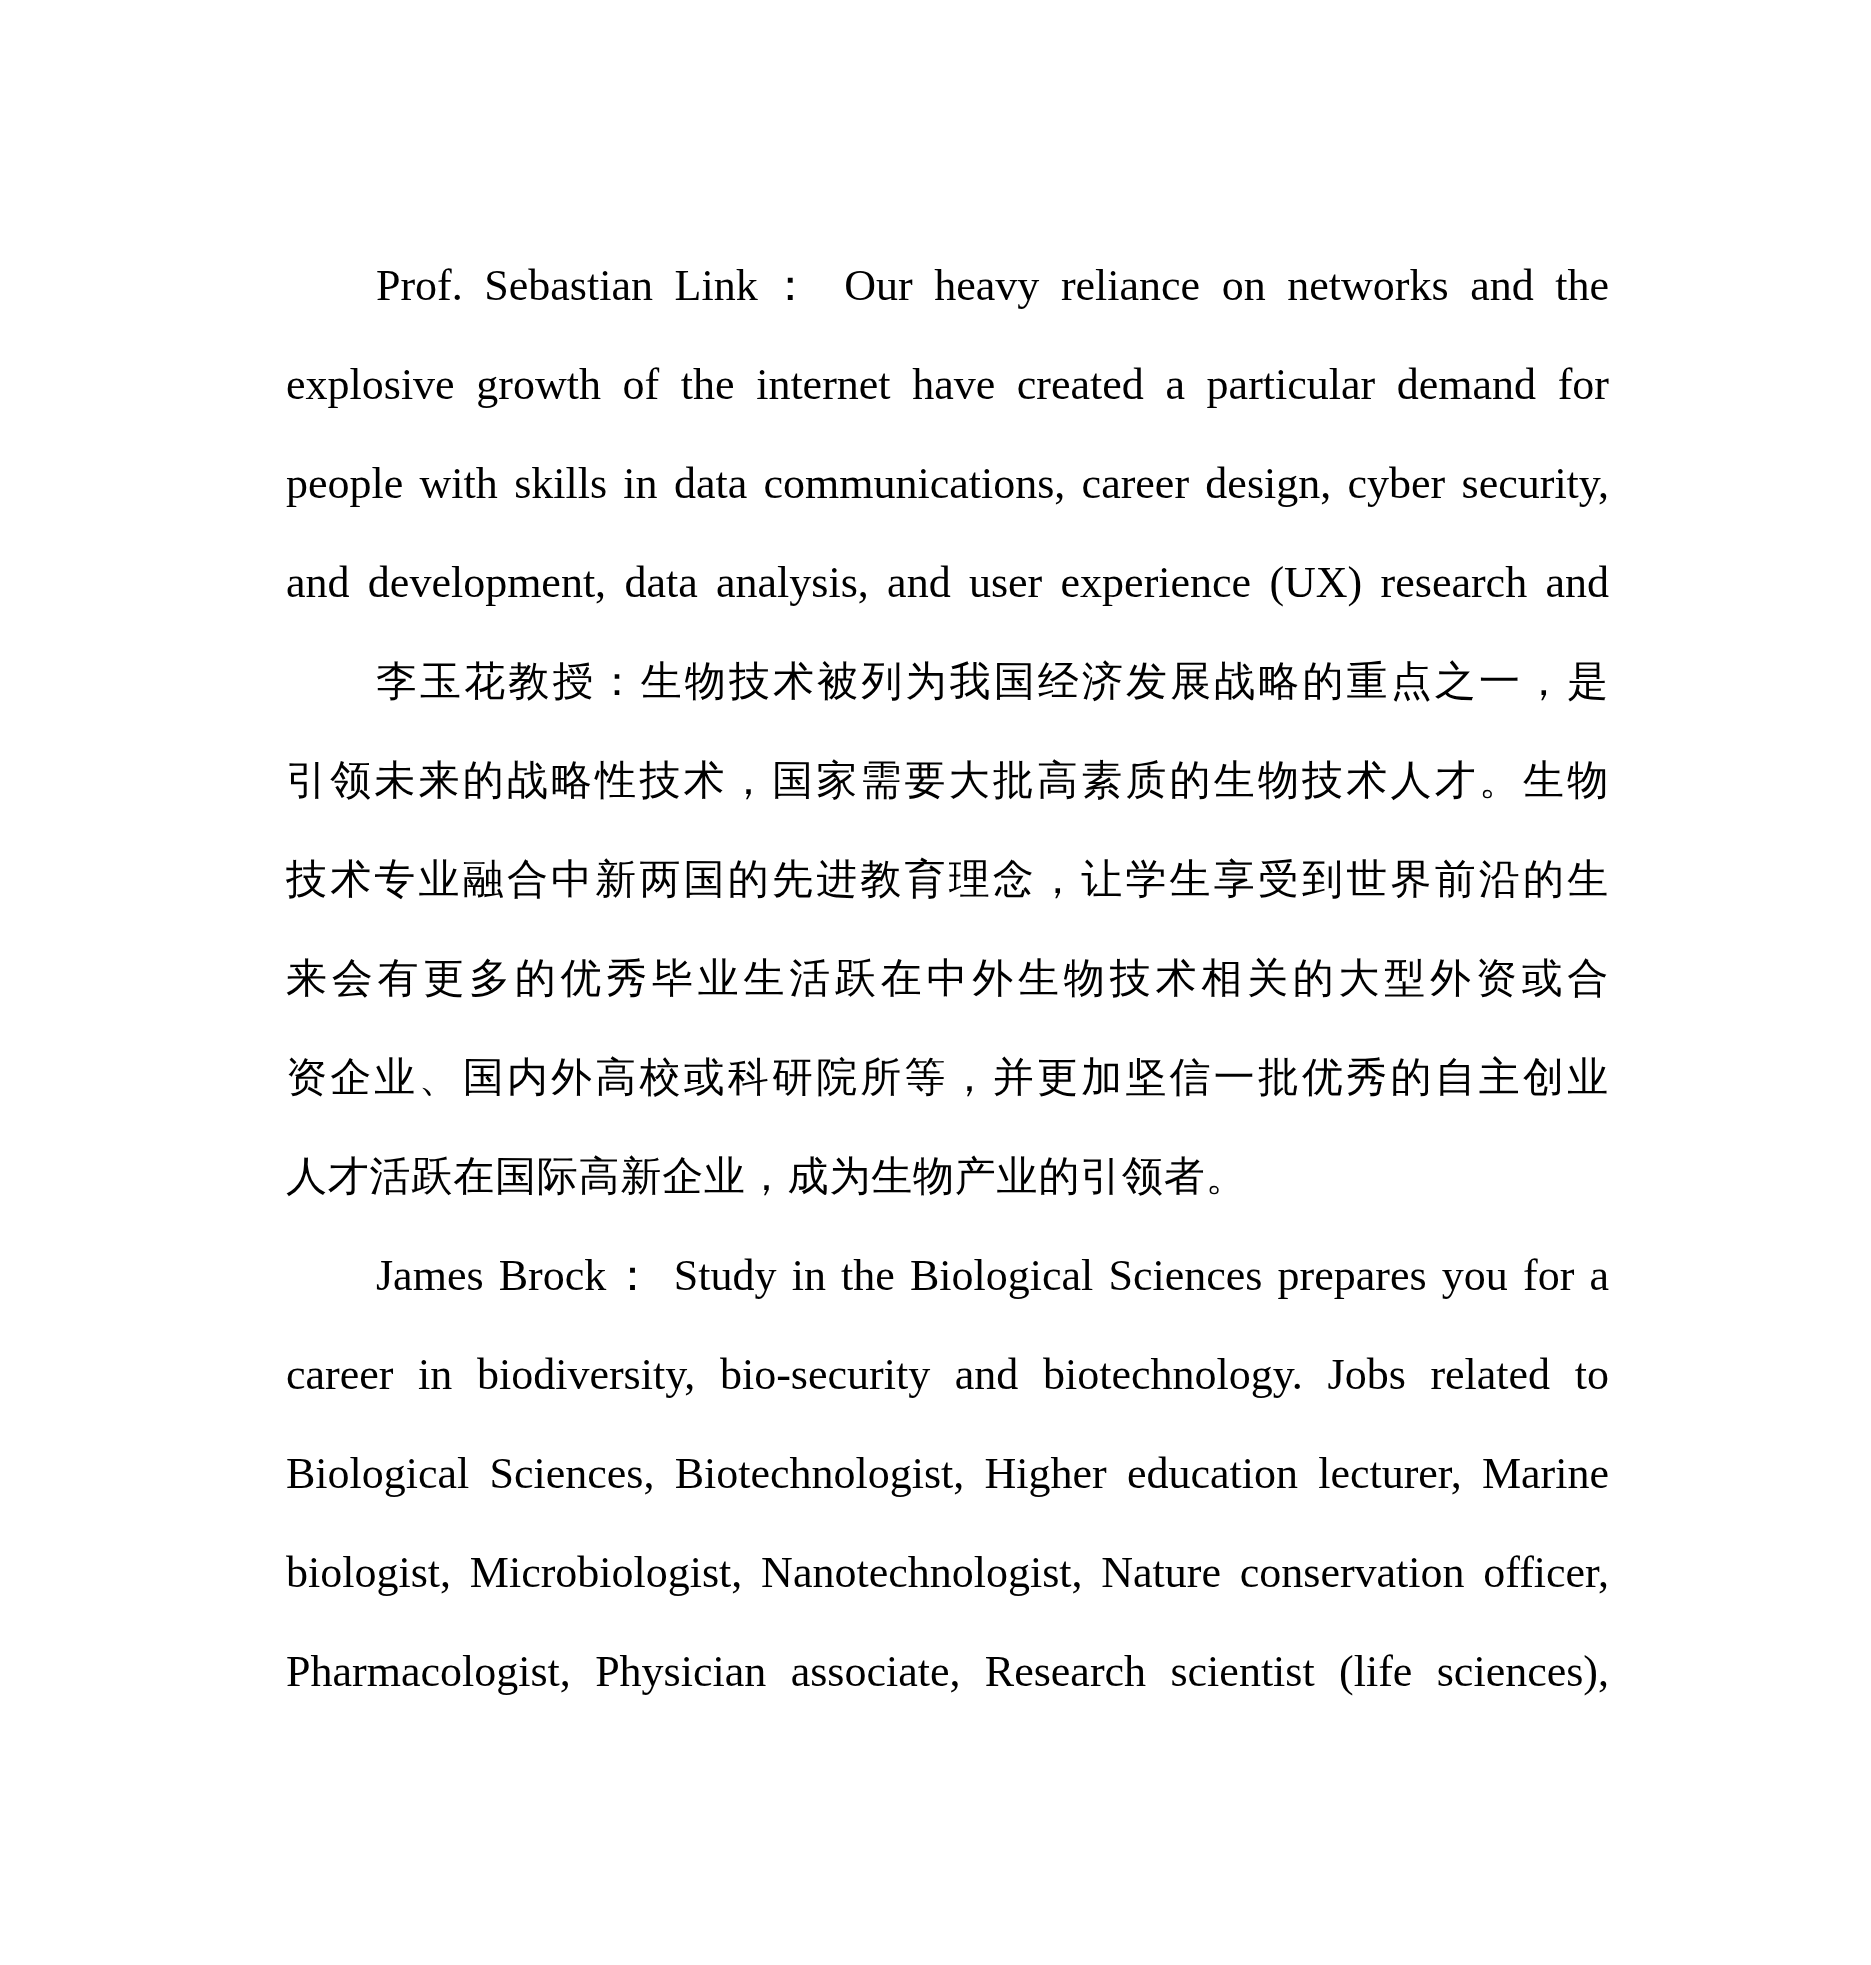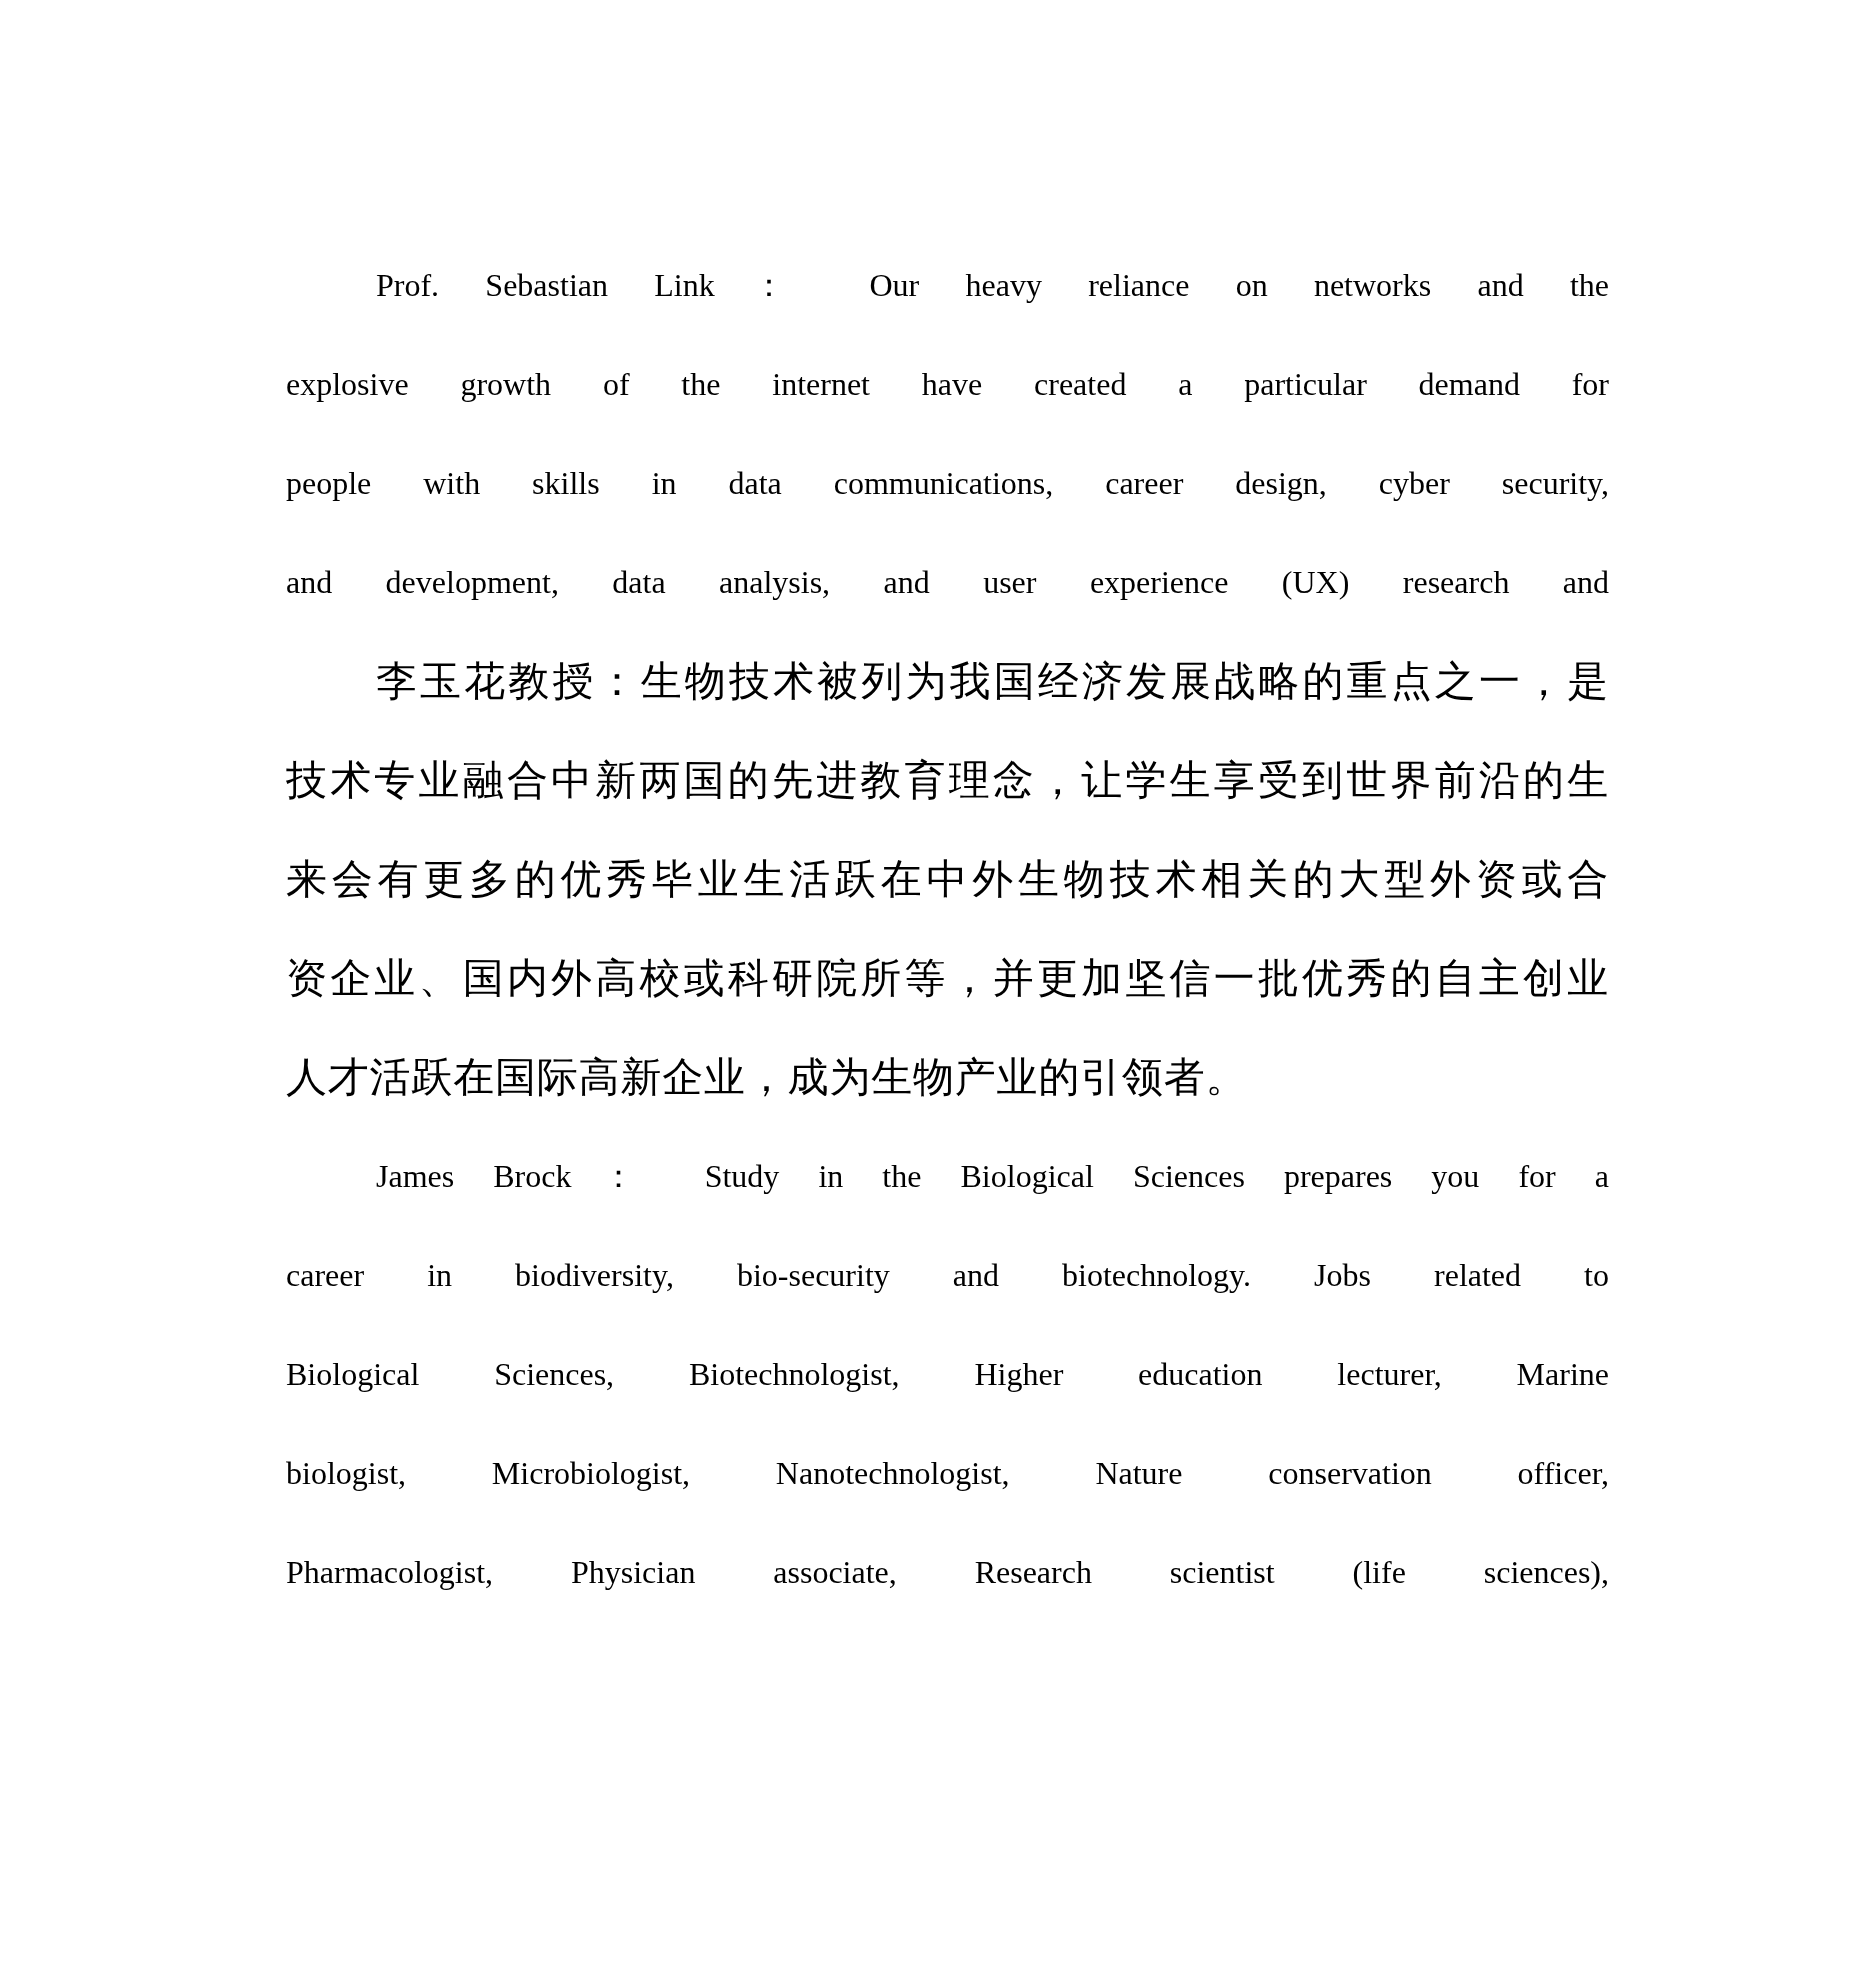--- a/index.html
+++ b/index.html
@@ -27,21 +27,21 @@
       top: 236px;
       width: 1323px;
     }
     .para {
       margin: 0 0 0 0;
     }
     .line {
       display: block;
       height: 99px;
       line-height: 99px;
-      font-size: 32px;
+      font-size: 44px;
       font-family: "Liberation Serif", "DejaVu Serif", serif;
       text-align: justify;
       text-align-last: justify;
       white-space: nowrap;
       overflow: visible;
     }
     .line.cn {
       font-family: Liberation Serif, serif;
       font-size: 41px;
       letter-spacing: 0.8px;
@@ -82,20 +82,23 @@
       <span class="line">
           <span class="line-inner">and development, data analysis,  and user experience (UX) research and</span>
         </span>
     </div>
 
     <div class="para">
       <span class="line cn indent">
           <span class="line-inner">李玉花教授：生物技术被列为我国经济发展战略的重点之一，是</span>
         </span>
       <span class="line cn">
+          <span class="line-inner">引领未来的战略性技术，国家需要大批高素质的生物技术人才。生物</span>
+        </span>
+      <span class="line cn">
           <span class="line-inner">技术专业融合中新两国的先进教育理念，让学生享受到世界前沿的生</span>
         </span>
       <span class="line cn">
           <span class="line-inner">来会有更多的优秀毕业生活跃在中外生物技术相关的大型外资或合</span>
         </span>
       <span class="line cn">
           <span class="line-inner">资企业、国内外高校或科研院所等，并更加坚信一批优秀的自主创业</span>
         </span>
       <span class="line cn last">
           <span class="line-inner">人才活跃在国际高新企业，成为生物产业的引领者。</span>

